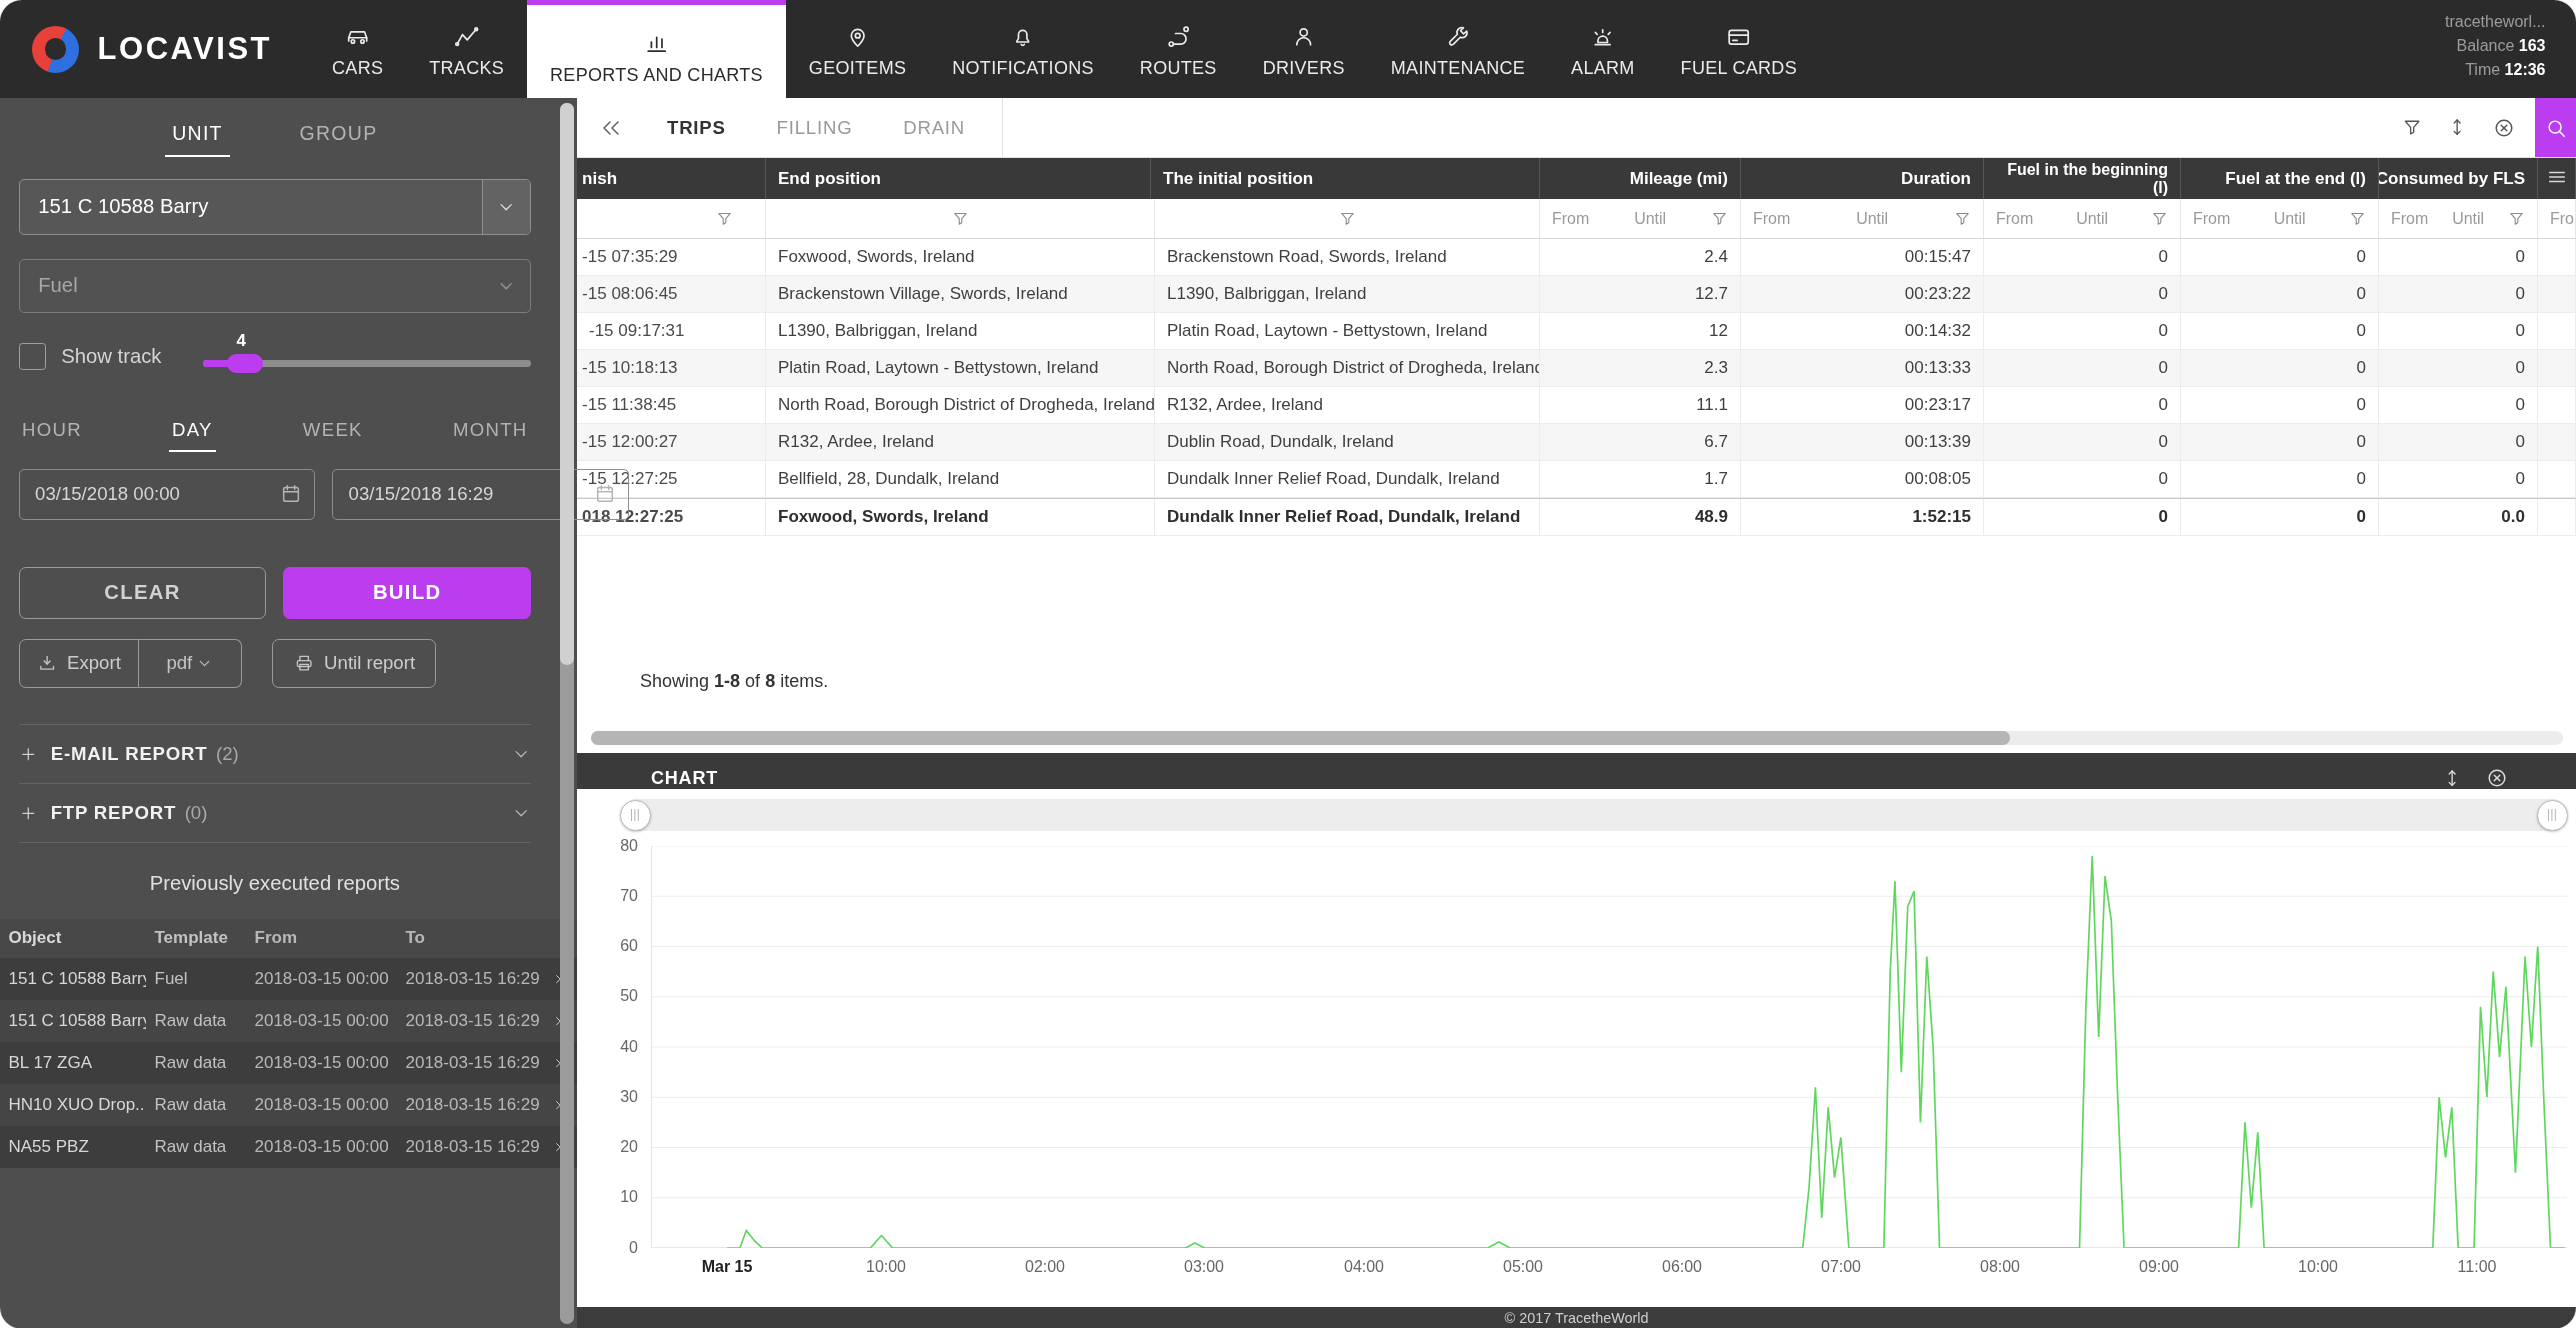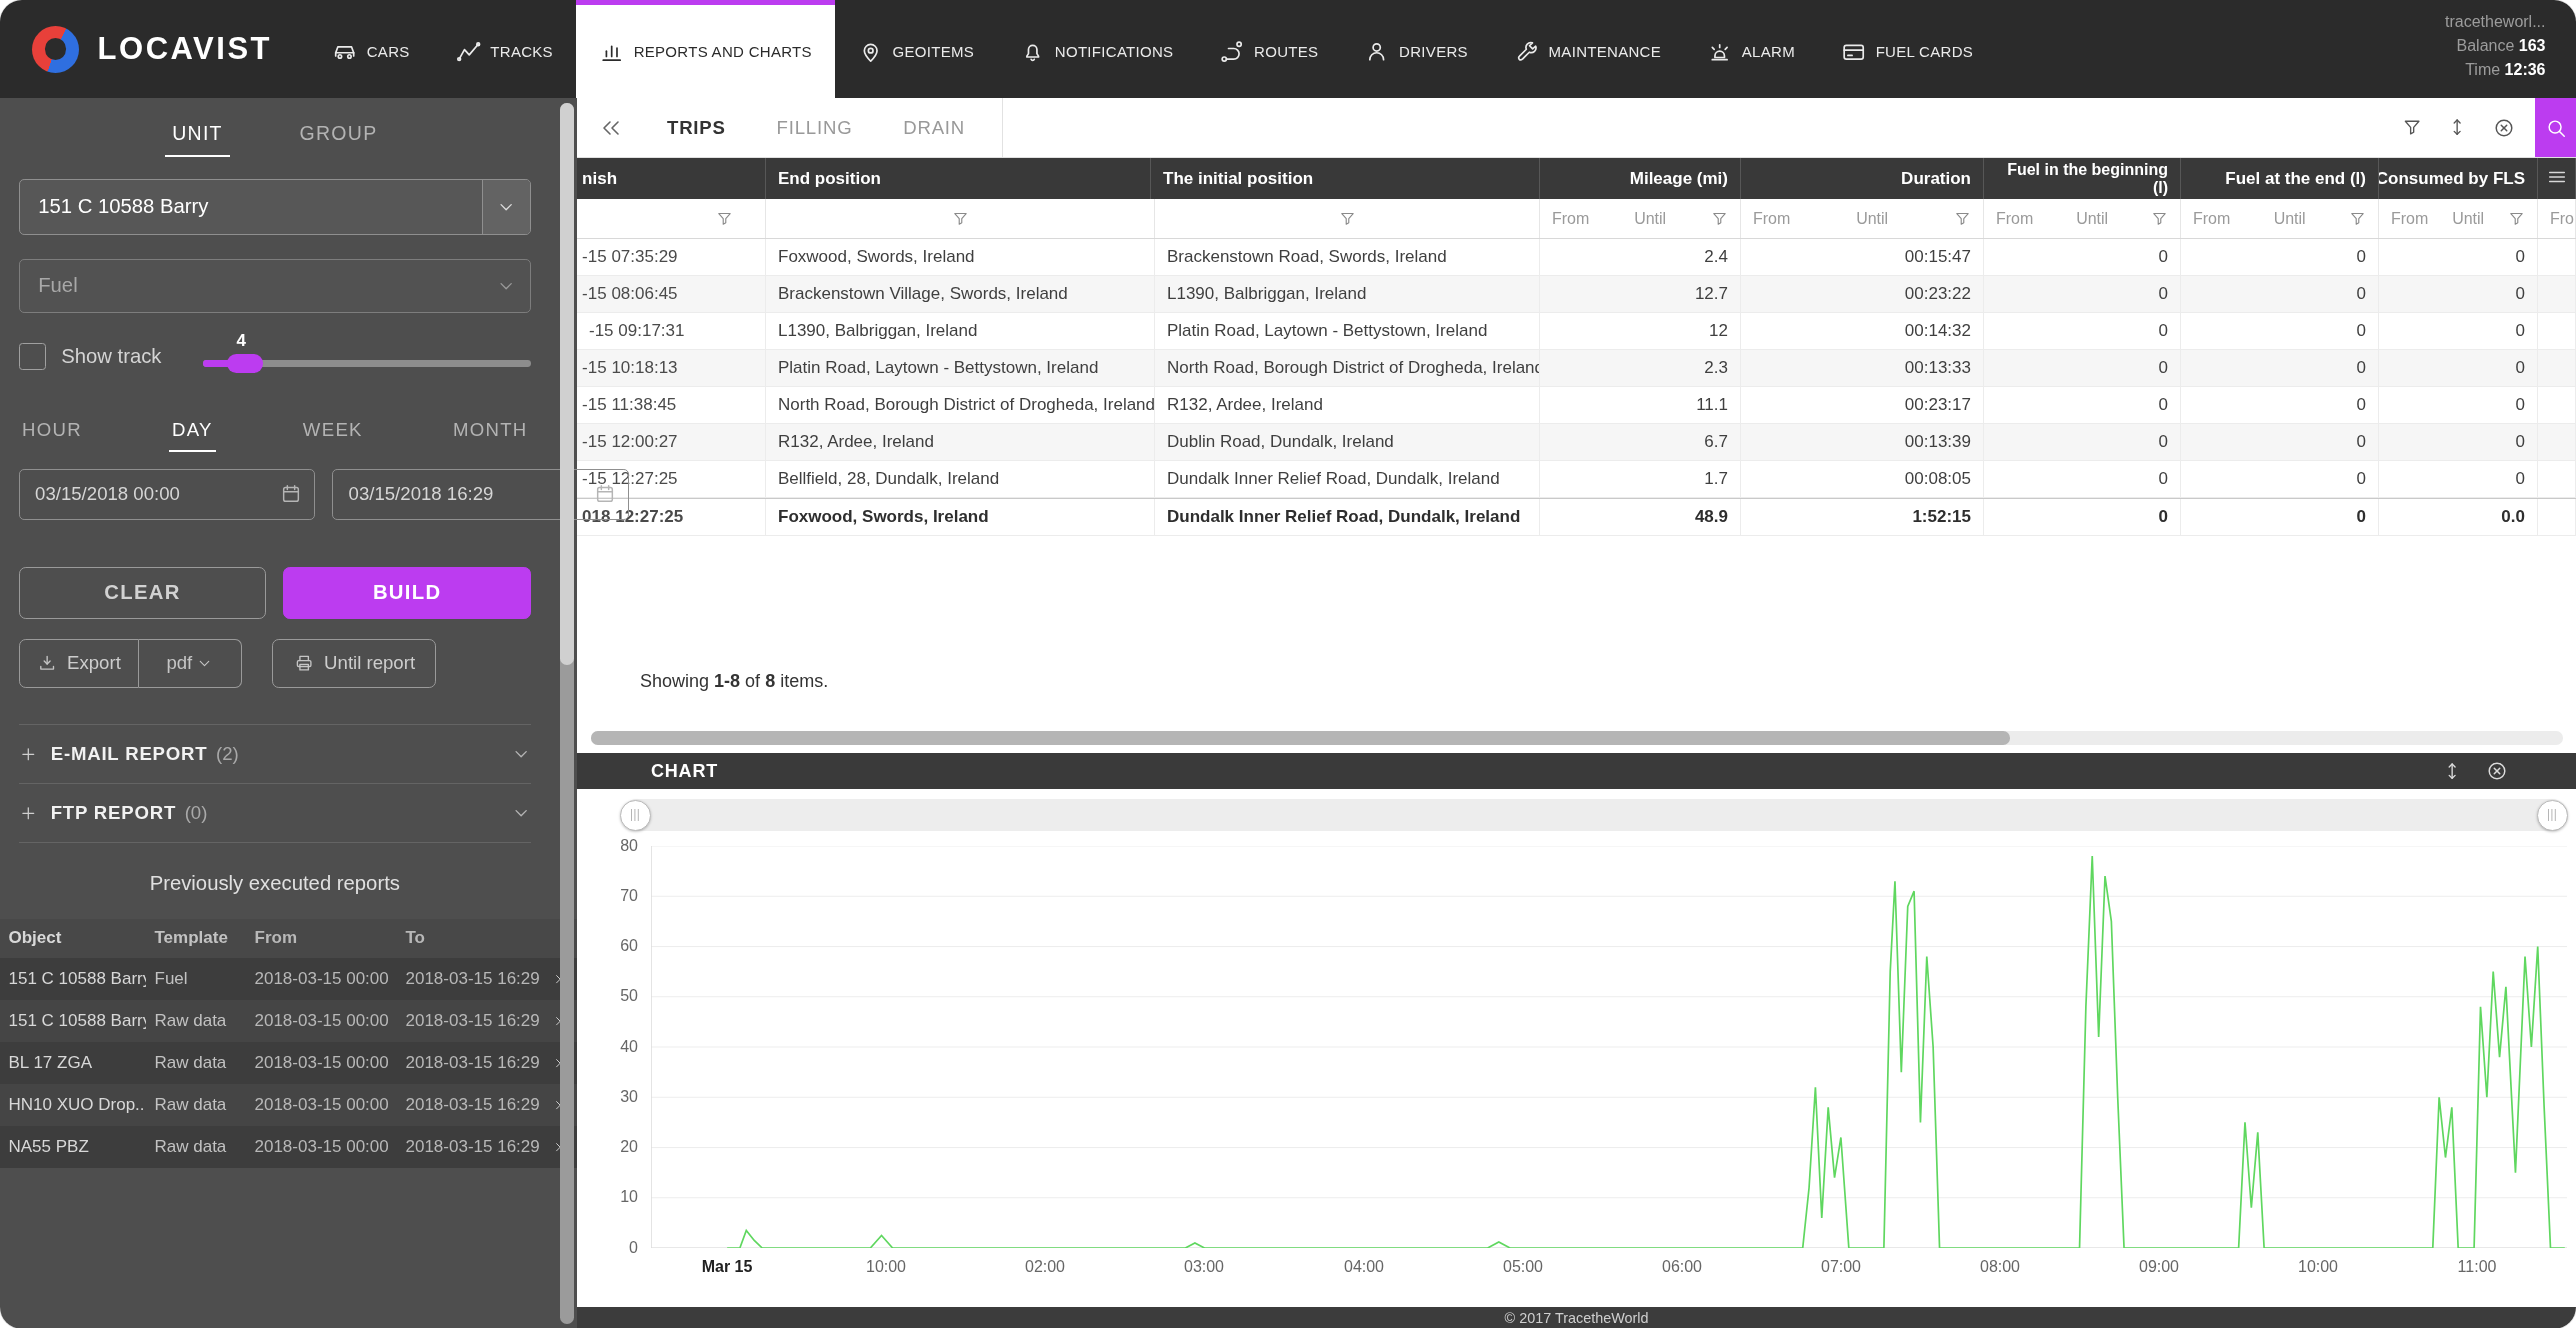--- a/index.html
+++ b/index.html
@@ -8,21 +8,21 @@
   [data-interactable="true"]{cursor:pointer;}
   svg{display:block;}
 
   
   .topnav{position:absolute;top:0;left:0;right:0;height:98px;background:#2b2b2b;display:flex;align-items:stretch;z-index:30;}
   .brand{display:flex;align-items:center;gap:18.6px;padding:0 37px 0 32px;}
   .logo{width:47px;height:47px;border-radius:50%;background:conic-gradient(from 200deg,#e8403a 0 52%,#2f6fe0 52% 100%);position:relative;flex:none;}
   .logo::after{content:"";position:absolute;inset:12.7px;border-radius:50%;background:#2b2b2b;}
   .brand-name{color:#fff;font-size:31px;font-weight:bold;letter-spacing:2.5px;}
   .nav-items{display:flex;align-items:stretch;}
-  .nav-item{display:flex;flex-direction:row;align-items:center;justify-content:center;gap:9.3px;padding:12px 23px;color:#ebebeb;font-size:15px;letter-spacing:0.3px;border-top:5.1px solid transparent;box-sizing:border-box;white-space:nowrap;}
+  .nav-item{display:flex;flex-direction:column;align-items:center;justify-content:center;gap:9.3px;padding:12px 23px;color:#ebebeb;font-size:18px;letter-spacing:0.3px;border-top:5.1px solid transparent;box-sizing:border-box;white-space:nowrap;}
   .nav-item svg{stroke:#ebebeb;}
   .nav-item.active{background:#ffffff;color:#2b2b2b;border-top-color:#bc3cf0;justify-content:flex-end;}
   .nav-item.active svg{stroke:#2b2b2b;}
   .nav-user{margin-left:auto;padding:10.2px 30.5px 0 0;text-align:right;color:#9c9c9c;font-size:16px;line-height:24px;white-space:nowrap;}
   .nav-user b{color:#ffffff;font-weight:bold;}
 
   
   .sidebar{position:absolute;top:98px;left:0;width:577px;bottom:0;background:#4e4e4e;z-index:20;}
   .side-scroll{position:absolute;top:5.1px;bottom:5.1px;right:3.4px;width:13.5px;background:#9b9b9b;border-radius:6.8px;}
   .side-scroll .thumb{position:absolute;top:0;left:0;width:13.5px;height:46%;background:#d0d0d0;border-radius:6.8px;}
@@ -109,21 +109,21 @@
   .gc{display:flex;align-items:center;border-right:0.8px solid #ececec;box-sizing:border-box;padding:0 12px;overflow:hidden;white-space:nowrap;}
   .gc.right{justify-content:flex-end;}
   .gc.cut{padding-left:5.1px;color:#4a4a4a;}
   .showing{position:absolute;left:63px;top:573px;font-size:18px;color:#333;}
   .showing b{font-weight:bold;}
   .hscroll{position:absolute;left:13.5px;right:13.5px;top:633px;height:13.5px;background:#ececec;border-radius:6.8px;}
   .hscroll-thumb{width:72%;height:100%;background:#b5b5b5;border-radius:6.8px;}
 
   
   .chart-panel{position:absolute;left:0;right:0;top:655px;bottom:0;background:#fff;}
-  .chart-head{height:36px;background:#3a3a3a;display:flex;align-items:center;color:#fff;}
+  .chart-head{height:36px;background:#3a3a3a;display:flex;align-items:flex-end;color:#fff;}
   .chart-title{font-size:18px;font-weight:bold;letter-spacing:0.8px;padding-left:74px;}
   .chart-head-icons{margin-left:auto;display:flex;align-items:center;gap:24px;margin-right:68px;color:#dcdcdc;}
   .range-bar{position:absolute;left:44px;right:8.5px;top:46px;height:32px;background:#ededed;border-radius:16px;}
   .range-handle{position:absolute;top:0.8px;width:29px;height:29px;border-radius:50%;background:#fff;border:0.8px solid #bbb;box-shadow:0 0.8px 2.5px rgba(0,0,0,.25);}
   .range-handle::before{content:"";position:absolute;left:9.3px;top:8.5px;width:0.8px;height:12px;background:#b5b5b5;box-shadow:3.4px 0 0 #b5b5b5,6.8px 0 0 #b5b5b5;}
   .range-handle.left{left:-0.8px;}
   .range-handle.right{right:-0.8px;}
   .y-axis{position:absolute;left:0;top:93px;width:61px;height:402px;}
   .y-axis .yt{position:absolute;right:0;width:61px;text-align:right;font-size:16px;color:#666;}
   .plot-svg{position:absolute;left:74px;top:93px;width:1916px;height:402px;}

